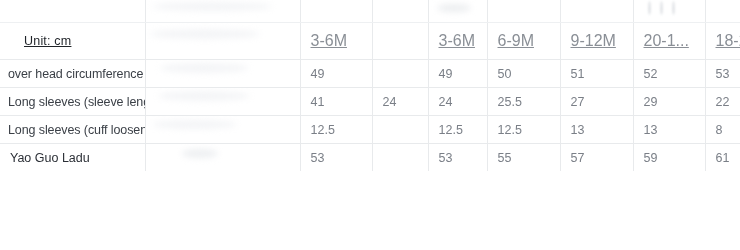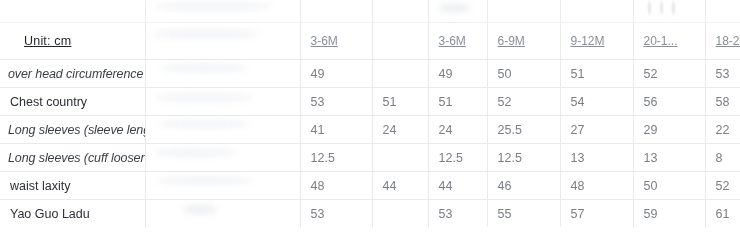--- a/index.html
+++ b/index.html
@@ -51,21 +51,21 @@
     border-bottom: 1px solid #eef0f2;
   }
 
   
   .row-head td {
     height: 36px;
     text-decoration: underline;
   }
   .row-head td.hdr {
     color: #8a8f96;
-    font-size: 12px;
+    font-size: 16px;
   }
 
   .title-cell {
     color: #1f2328 !important;
     font-size: 19px;
     padding-left: 24px !important;
     letter-spacing: 0.2px;
   }
 
   
@@ -77,21 +77,20 @@
   .lbl-lg {
     color: #2b2f36 !important;
     font-size: 15.5px;
     padding-left: 10px !important;
   }
   .lbl-sm {
     color: #3a3f46 !important;
     font-size: 11.5px;
     padding-left: 8px !important;
     letter-spacing: -0.1px;
-    font-style: italic;
   }
 
   
   .ghost-cell {
     position: relative;
   }
   .ghost-smear {
     position: absolute;
     border-radius: 50%;
     background: #f4f5f7;
@@ -164,33 +163,20 @@
       </td>
       <td>49</td>
       <td></td>
       <td>49</td>
       <td>50</td>
       <td>51</td>
       <td>52</td>
       <td class="no-right">53</td>
     </tr>
 
-    <tr class="row-data">
-      <td class="lbl-lg">Chest country</td>
-      <td class="ghost-cell">
-        <span class="ghost-smear" style="left:8px; top:5px; width:100px; height:9px;"></span>
-      </td>
-      <td>53</td>
-      <td>51</td>
-      <td>51</td>
-      <td>52</td>
-      <td>54</td>
-      <td>56</td>
-      <td class="no-right">58</td>
-    </tr>
 
     <tr class="row-data">
       <td class="lbl-sm">Long sleeves (sleeve length)</td>
       <td class="ghost-cell">
         <span class="ghost-smear" style="left:12px; top:3px; width:92px; height:10px;"></span>
       </td>
       <td>41</td>
       <td>24</td>
       <td>24</td>
       <td>25.5</td>
@@ -206,33 +192,20 @@
       </td>
       <td>12.5</td>
       <td></td>
       <td>12.5</td>
       <td>12.5</td>
       <td>13</td>
       <td>13</td>
       <td class="no-right">8</td>
     </tr>
 
-    <tr class="row-data">
-      <td class="lbl-lg">waist laxity</td>
-      <td class="ghost-cell">
-        <span class="ghost-smear" style="left:10px; top:4px; width:98px; height:9px;"></span>
-      </td>
-      <td>48</td>
-      <td>44</td>
-      <td>44</td>
-      <td>46</td>
-      <td>48</td>
-      <td>50</td>
-      <td class="no-right">52</td>
-    </tr>
 
     <tr class="row-data last-row">
       <td class="lbl-lg">Yao Guo Ladu</td>
       <td class="ghost-cell">
         <span class="ghost-smear" style="left:36px; top:5px; width:36px; height:9px; background:#eef0f2;"></span>
       </td>
       <td>53</td>
       <td></td>
       <td>53</td>
       <td>55</td>

